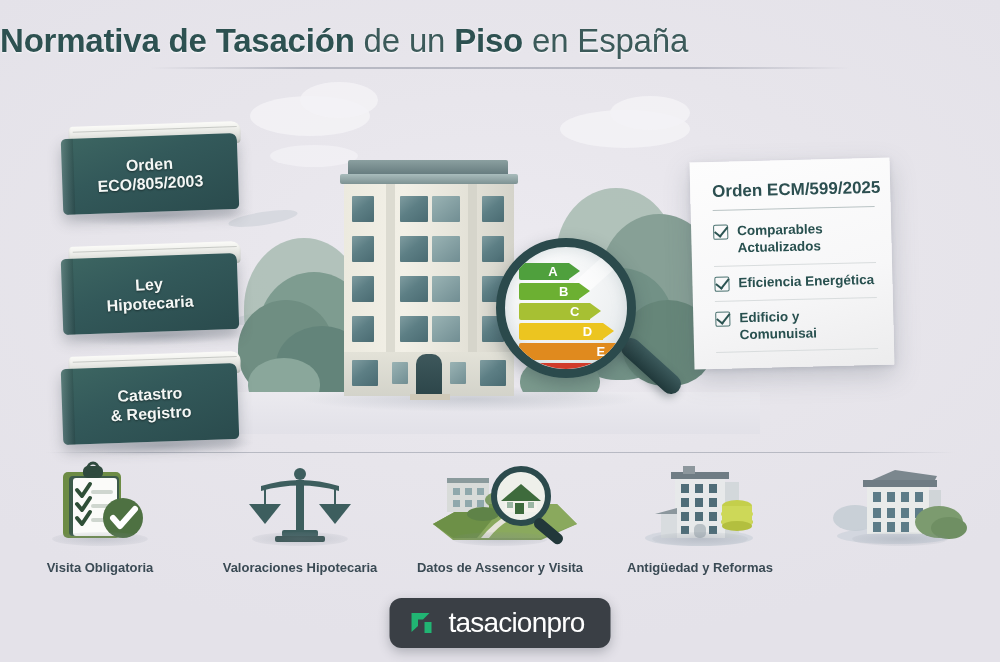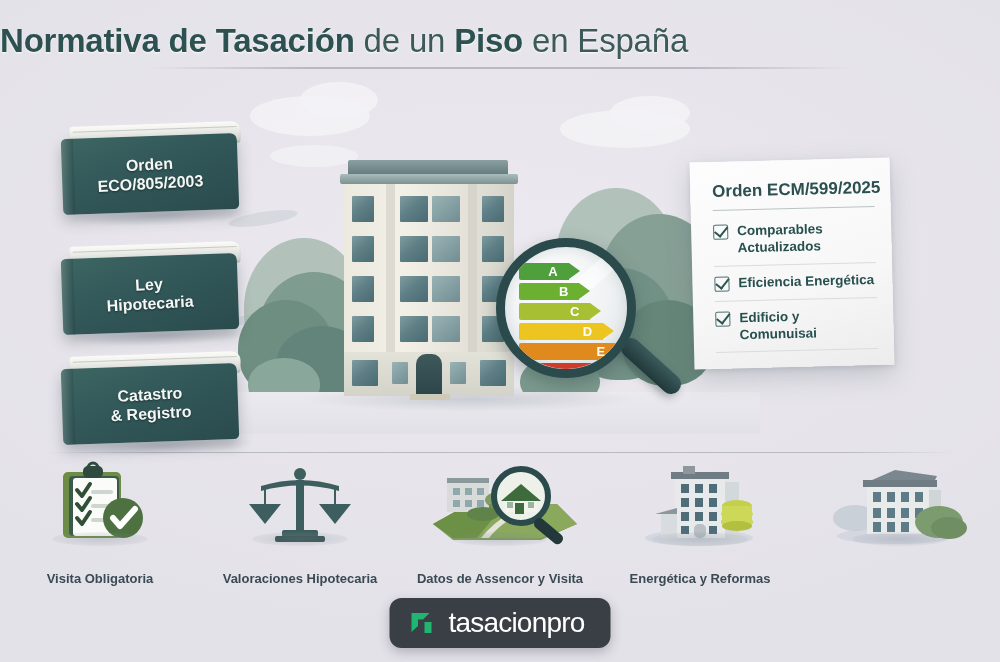--- a/index.html
+++ b/index.html
@@ -233,21 +233,21 @@
   .feature {
     flex: 1;
     display: flex; flex-direction: column;
     align-items: center; justify-content: flex-start;
   }
   .feature-icon {
     position: relative;
     width: 150px; height: 88px;
   }
   .feature-label {
-    margin-top: 23px;
+    margin-top: 12px;
     font-size: 13px; font-weight: bold;
     color: #3a4a54;
     text-align: center;
     white-space: nowrap;
   }
   .ic-shadow {
     position:absolute; bottom: 2px; left: 50%; transform: translateX(-50%);
     width: 96px; height: 14px;
     background: radial-gradient(ellipse at center, rgba(125,135,148,0.30), rgba(125,135,148,0));
     border-radius: 50%;
@@ -517,21 +517,21 @@
               <rect x="84" y="66" width="8" height="8"></rect>
           </g>
           <rect x="69" y="64" width="12" height="14" rx="5" fill="#b8c0c5"></rect>
           <ellipse cx="112" cy="62" rx="16" ry="6" fill="#c4cf4b"></ellipse>
           <ellipse cx="112" cy="54" rx="16" ry="6" fill="#cdd858"></ellipse>
           <ellipse cx="112" cy="46" rx="15" ry="6" fill="#c4cf4b"></ellipse>
           <rect x="97" y="46" width="30" height="18" fill="#cdd858"></rect>
           <ellipse cx="112" cy="66" rx="15" ry="5" fill="#b3bf3f"></ellipse>
         </svg>
       </div>
-      <div class="feature-label">Energética y Reformas</div>
+      <div class="feature-label">Antigüedad y Reformas</div>
     </div>
 
     <div class="feature">
       <div class="feature-icon">
         <div class="ic-shadow"></div>
         <svg width="150" height="88" viewBox="0 0 150 88">
           <ellipse cx="70" cy="76" rx="58" ry="8" fill="#ccd1da" opacity=".7"></ellipse>
           <ellipse cx="30" cy="58" rx="22" ry="13" fill="#c2cbd2" opacity=".8"></ellipse>
           <rect x="42" y="24" width="62" height="50" fill="#e9ebea"></rect>
           <path d="M38 24 L70 10 L112 16 L108 24 Z" fill="#7b878e"></path>

